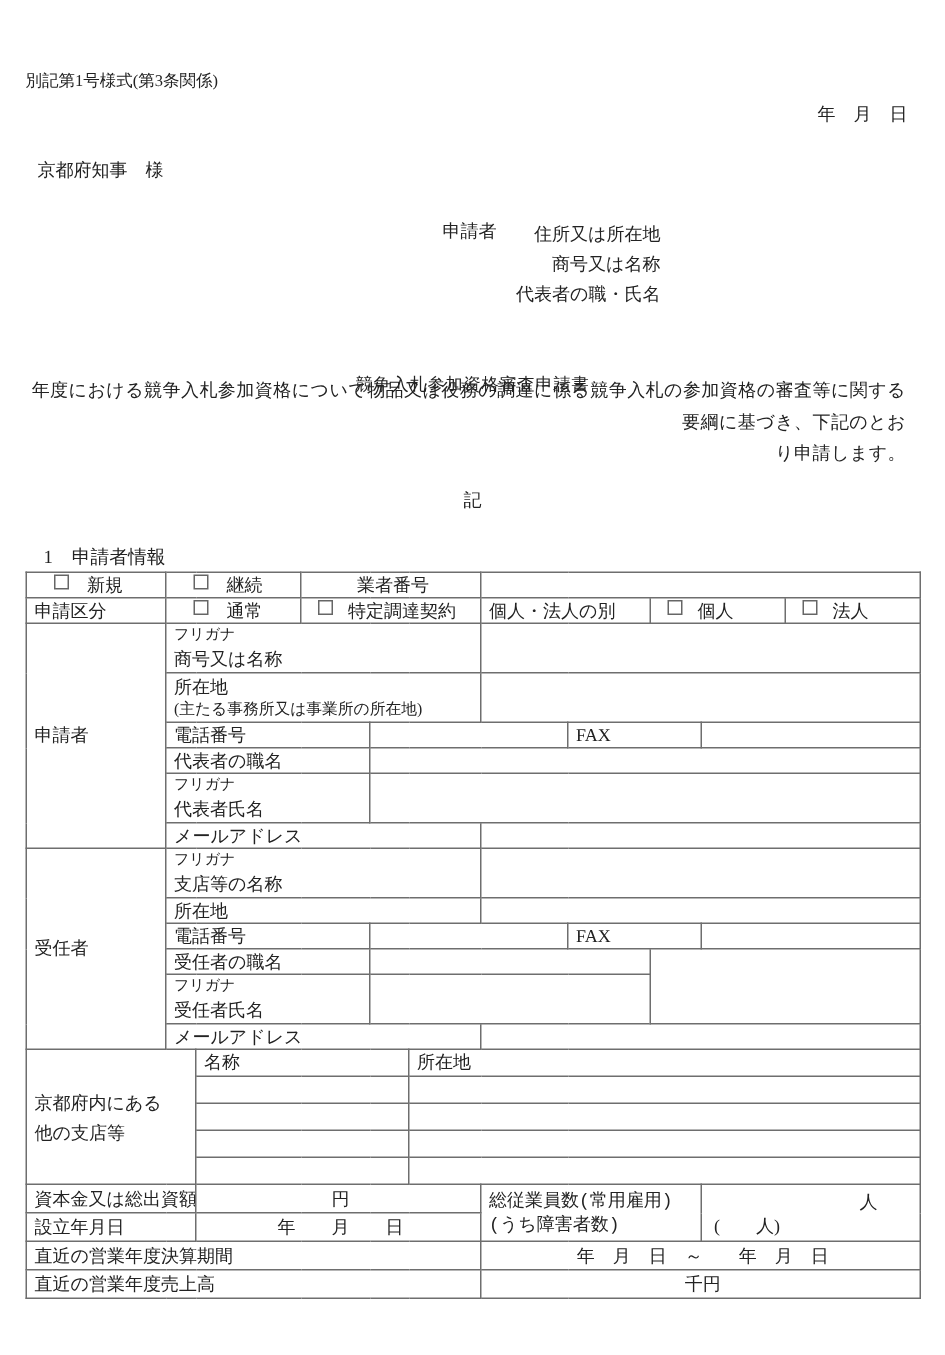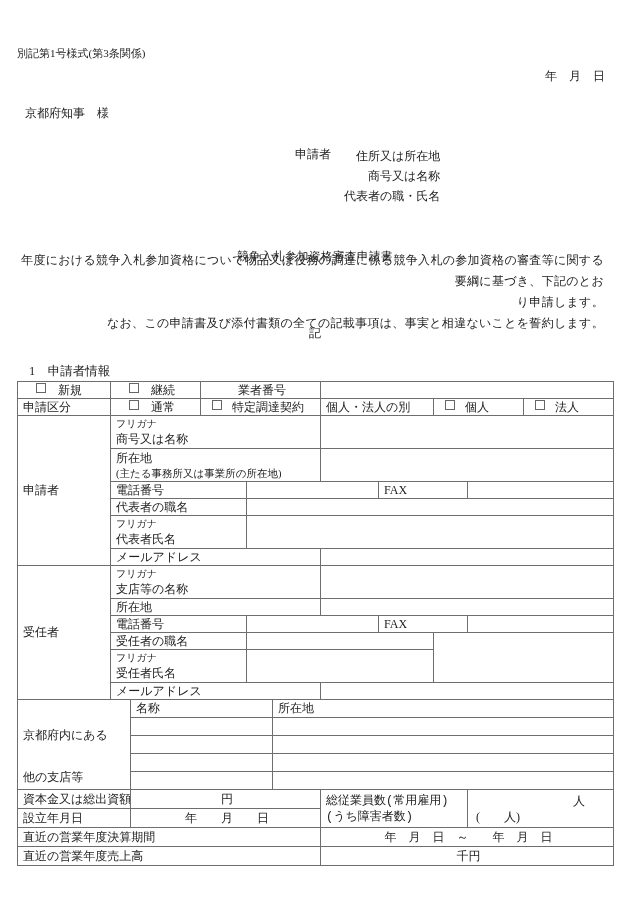--- a/index.html
+++ b/index.html
@@ -34,21 +34,21 @@
   td.dbl{padding-top:1px;padding-bottom:1px;}
   td.dbl .sub{font-size:10px;line-height:14px;}
   td.dbl .main{font-size:12px;line-height:16px;}
   td.dbl .note{font-size:10.5px;line-height:15px;}
   td.fin{font-size:11.5px;padding-left:4px;text-align:right;}
   td.empdbl{font-size:11.5px;padding-top:1px;padding-bottom:1px;}
   td.empdbl div{line-height:16px;font-family:Liberation Mono, monospace;}
   td.unitdbl{padding:1px 0;}
   td.unitdbl .u1{padding-left:100px;line-height:16px;}
   td.unitdbl .u2{padding-left:3px;line-height:16px;}
-  td.branches div{line-height:20px;margin-top:22px;}
+  td.branches div{line-height:20px;}
   .box{
     display:inline-block;width:8px;height:8px;border:1px solid #666;
     margin:0 12px 0 13px;vertical-align:1px;background:#fff;
   }
   td.tight .box{margin-left:6px;margin-right:10px;}
 </style>
 </head>
 <body>
 
 <div class="sheet">
@@ -62,21 +62,20 @@
     <div class="appblock-line">住所又は所在地</div>
     <div class="appblock-line">商号又は名称</div>
     <div class="appblock-line">代表者の職・氏名</div>
   </div>
 
   <div class="abs title">競争入札参加資格審査申請書</div>
 
   <div class="abs bodytext">
     <div>　年度における競争入札参加資格について物品又は役務の調達に係る競争入札の参加資格の審査等に関する要綱に基づき、下記のとお</div>
     <div>り申請します。</div>
-    <div>　なお、この申請書及び添付書類の全ての記載事項は、事実と相違ないことを誓約します。</div>
   </div>
 
   <div class="abs kimark">記</div>
   <div class="abs sechead">1　申請者情報</div>
 
   <table class="form">
     <colgroup>
       <col style="width:93px">
         <col style="width:20px">
         <col style="width:70px">

